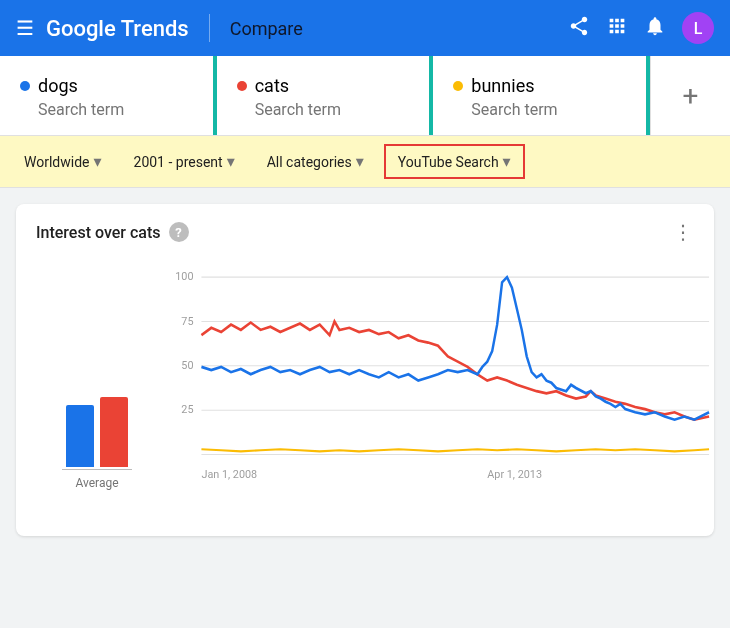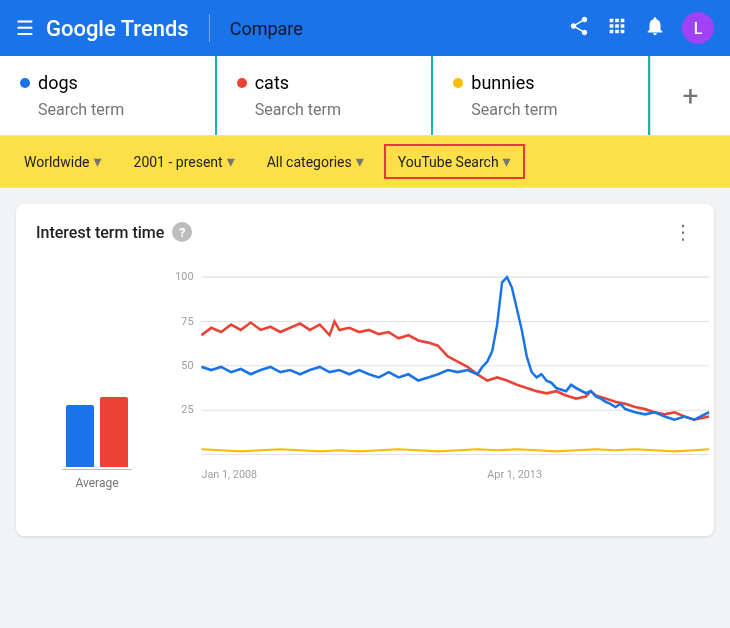--- a/index.html
+++ b/index.html
@@ -34,23 +34,23 @@
     .search-terms-bar {
       background: white;
       display: flex;
       border-bottom: 1px solid #e0e0e0;
       height: 80px;
     }
     .search-term-item {
       flex: 1;
       display: flex;
       flex-direction: column;
-      justify-content: space-between;
+      justify-content: flex-end;
       padding: 16px 20px;
-      border-right: 2px solid #14b8a6;
+      border-right: 4px solid #14b8a6;
       cursor: pointer;
     }
     .search-term-item:last-child { border-right: none; }
     .search-term-name {
       font-size: 18px;
       font-weight: 400;
       display: flex;
       align-items: center;
       gap: 8px;
     }
@@ -72,21 +72,21 @@
       align-items: center;
       justify-content: center;
       border-left: 1px solid #e0e0e0;
       cursor: pointer;
       font-size: 28px;
       color: #757575;
     }
 
     
     .filters-bar {
-      background: #fde047;
+      background: #fef9c3;
       display: flex;
       align-items: center;
       padding: 0 12px;
       height: 52px;
       gap: 8px;
       border-bottom: 1px solid #e0e0e0;
     }
     .filter-btn {
       display: flex;
       align-items: center;
@@ -269,21 +269,21 @@
   <div class="filter-btn filter-youtube">
     <span>YouTube Search</span>
     <span class="chevron">▾</span>
   </div>
 </div>
 
 <div class="main-content">
   <div class="chart-card">
     <div class="chart-header">
       <div class="chart-title-row">
-        <span class="chart-title">Interest term time</span>
+        <span class="chart-title">Interest over cats</span>
         <div class="help-icon">?</div>
       </div>
       <span class="more-icon">⋮</span>
     </div>
 
     <div class="chart-body">
 
       <div class="chart-legend-area">
         <div class="avg-bars">
           <div class="avg-bar" style="height:62px; background:#1a73e8;"></div>

